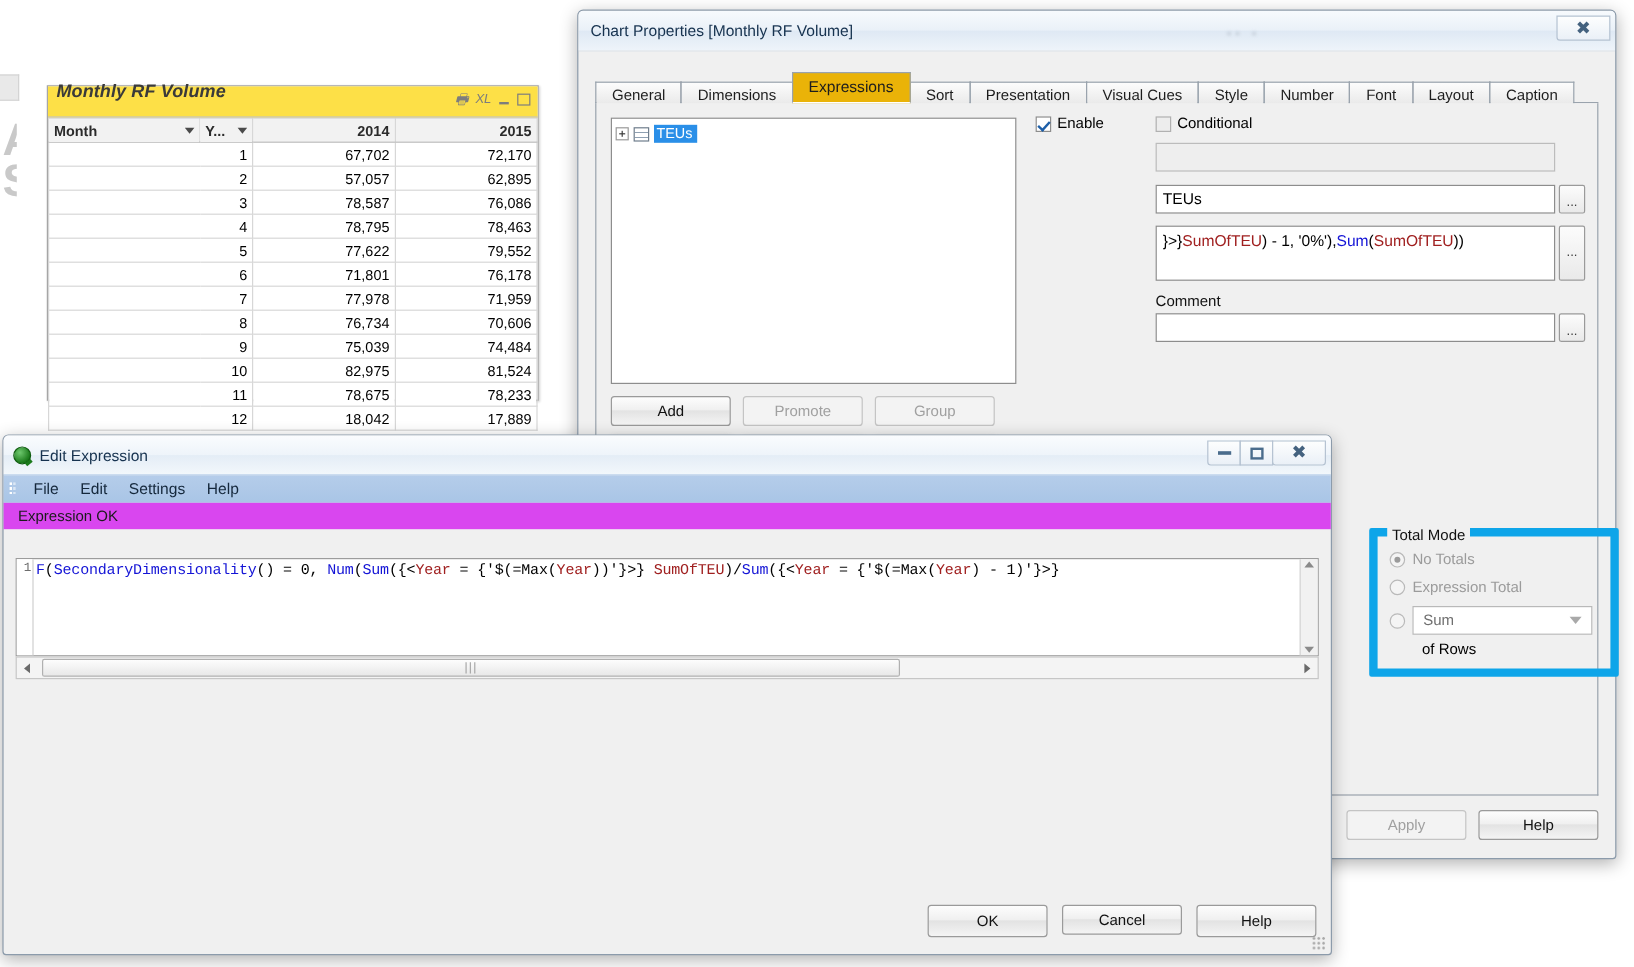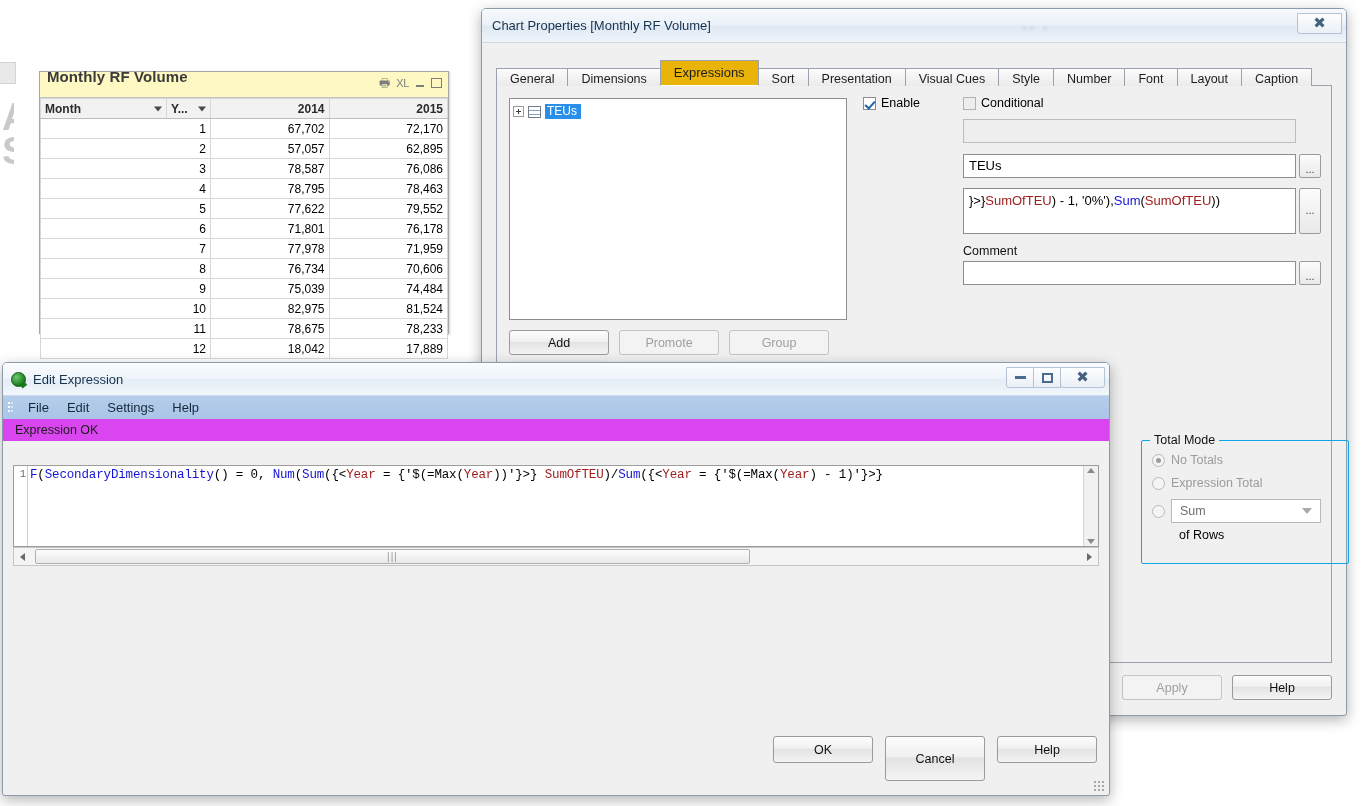--- a/index.html
+++ b/index.html
@@ -30,24 +30,25 @@
   }
 
   
   .qv-table {
     position: absolute; left: 39px; top: 71px; width: 410px; height: 263px;
     background: #ffffff;
     border: 1px solid #a6a6a6;
     box-shadow: 1px 1px 2px rgba(0,0,0,.18);
   }
   .qv-caption {
-    height: 26px; background: #fef9c3;
+    height: 26px; background: #fde047;
     border-bottom: 1px solid #c4c4c4;
     display: flex; align-items: center; padding: 0 4px 16px 7px;
     position: relative;
+    font-style: italic;
   }
   .qv-caption-title {
     font-size: 15px; font-weight: bold; color: #3a3a3a;
     letter-spacing: .1px;
   }
   .qv-caption-icons {
     position: absolute; right: 6px; top: 4px;
     display: flex; align-items: center; gap: 6px;
     color: #7a7a7a;
   }
@@ -227,21 +228,21 @@
     background: linear-gradient(to bottom,#fcfcfc,#e9e9e9);
     display: flex; align-items: flex-end; justify-content: center;
     font-size: 11px; color: #3d3d3d; padding-bottom: 2px;
   }
   .expr-col-red  { color: #a02020; }
   .expr-col-blue { color: #1414d6; }
   .expr-col-blk  { color: #000; }
 
   
   .groupbox {
-    position: absolute; border: 1px solid #0ea5e9; border-radius: 2px;
+    position: absolute; border: 7px solid #0ea5e9; border-radius: 2px;
   }
   .groupbox > .gb-title {
     position: absolute; top: -8px; left: 8px; background: #f0f0f0;
     padding: 0 4px; font-size: 12.5px; color: #111;
   }
   .radio { display: flex; align-items: center; font-size: 12.5px; color: #9b9b9b; }
   .radiomark {
     width: 13px; height: 13px; border-radius: 50%;
     border: 1px solid #b9b9b9; background: #f4f4f4;
     margin-right: 6px; position: relative; flex: none;
@@ -618,19 +619,19 @@
           <span class="tri l"></span>
         </span>
       <span class="hs-thumb">|||</span>
       <span class="hs-arrow" style="margin-left:auto;">
           <span class="tri r"></span>
         </span>
     </div>
 
     <div class="ee-footer" id="ee-footer">
         <div class="btn" style="min-width: 100px; height: 27px;">OK</div>
-        <div class="btn" style="min-width: 100px; height: 45px;">Cancel</div>
+        <div class="btn" style="min-width: 100px; height: 25px;">Cancel</div>
         <div class="btn" style="min-width: 100px; height: 27px;">Help</div>
       </div>
     <div class="resize-grip"></div>
   </div>
 
 </div>
 
 </body></html>

